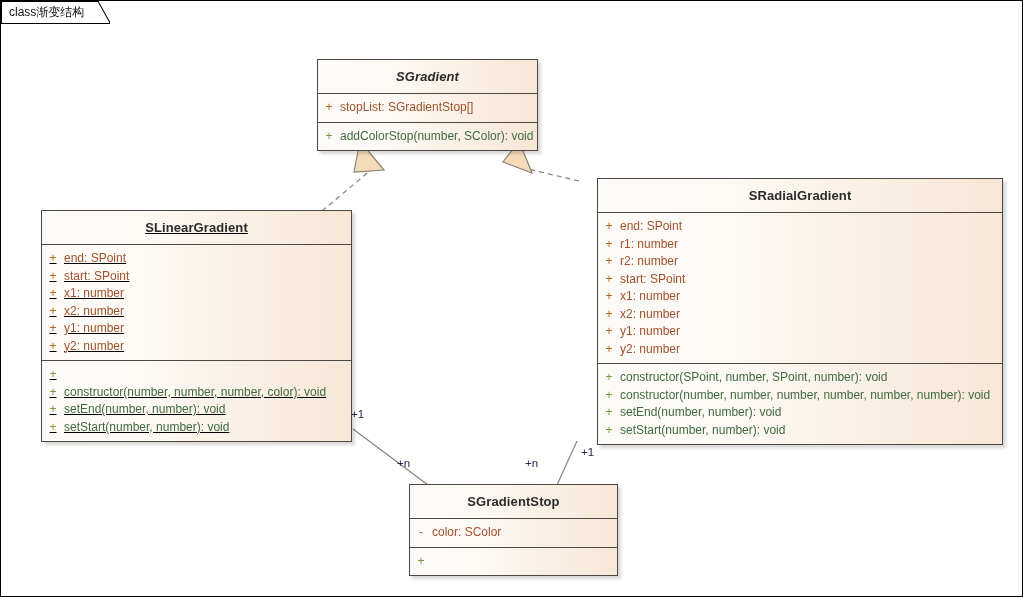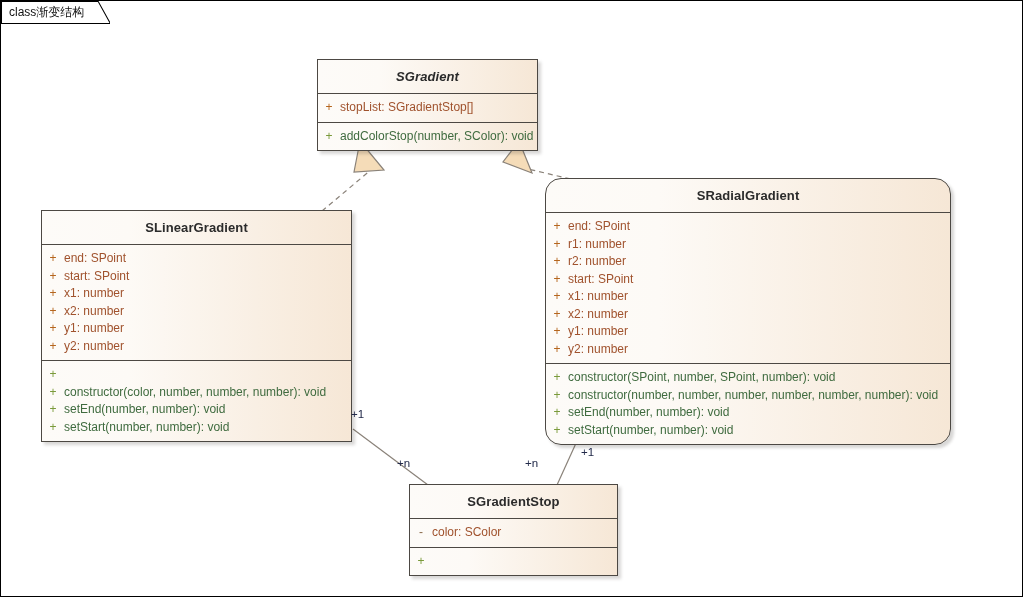--- a/index.html
+++ b/index.html
@@ -167,21 +167,21 @@
       </div>
     </div>
     <div class="uml-section">
       <div class="uml-row meth">
         <span class="uml-vis">+</span>
         <span class="uml-member">addColorStop(number, SColor): void</span>
       </div>
     </div>
   </div>
 
-  <div class="uml-class" id="cls-slineargradient" style="left:40px; top:209px; width:311px;">
+  <div class="uml-class" id="cls-slineargradient" style="left:40px; top:209px; width:311px;text-decoration:underline;">
     <div class="uml-header">SLinearGradient</div>
     <div class="uml-section">
       <div class="uml-row attr">
         <span class="uml-vis">+</span>
         <span class="uml-member">end: SPoint</span>
       </div>
       <div class="uml-row attr">
         <span class="uml-vis">+</span>
         <span class="uml-member">start: SPoint</span>
       </div>
@@ -201,34 +201,34 @@
         <span class="uml-vis">+</span>
         <span class="uml-member">y2: number</span>
       </div>
     </div>
     <div class="uml-section">
       <div class="uml-row meth">
         <span class="uml-vis">+</span>
       </div>
       <div class="uml-row meth">
         <span class="uml-vis">+</span>
-        <span class="uml-member">constructor(color, number, number, number): void</span>
+        <span class="uml-member">constructor(number, number, number, color): void</span>
       </div>
       <div class="uml-row meth">
         <span class="uml-vis">+</span>
         <span class="uml-member">setEnd(number, number): void</span>
       </div>
       <div class="uml-row meth">
         <span class="uml-vis">+</span>
         <span class="uml-member">setStart(number, number): void</span>
       </div>
     </div>
   </div>
 
-  <div class="uml-class" id="cls-sradialgradient" style="left:544px; top:177px; width:406px;border-radius:16px;">
+  <div class="uml-class" id="cls-sradialgradient" style="left:596px; top:177px; width:406px;">
     <div class="uml-header">SRadialGradient</div>
     <div class="uml-section">
       <div class="uml-row attr">
         <span class="uml-vis">+</span>
         <span class="uml-member">end: SPoint</span>
       </div>
       <div class="uml-row attr">
         <span class="uml-vis">+</span>
         <span class="uml-member">r1: number</span>
       </div>

